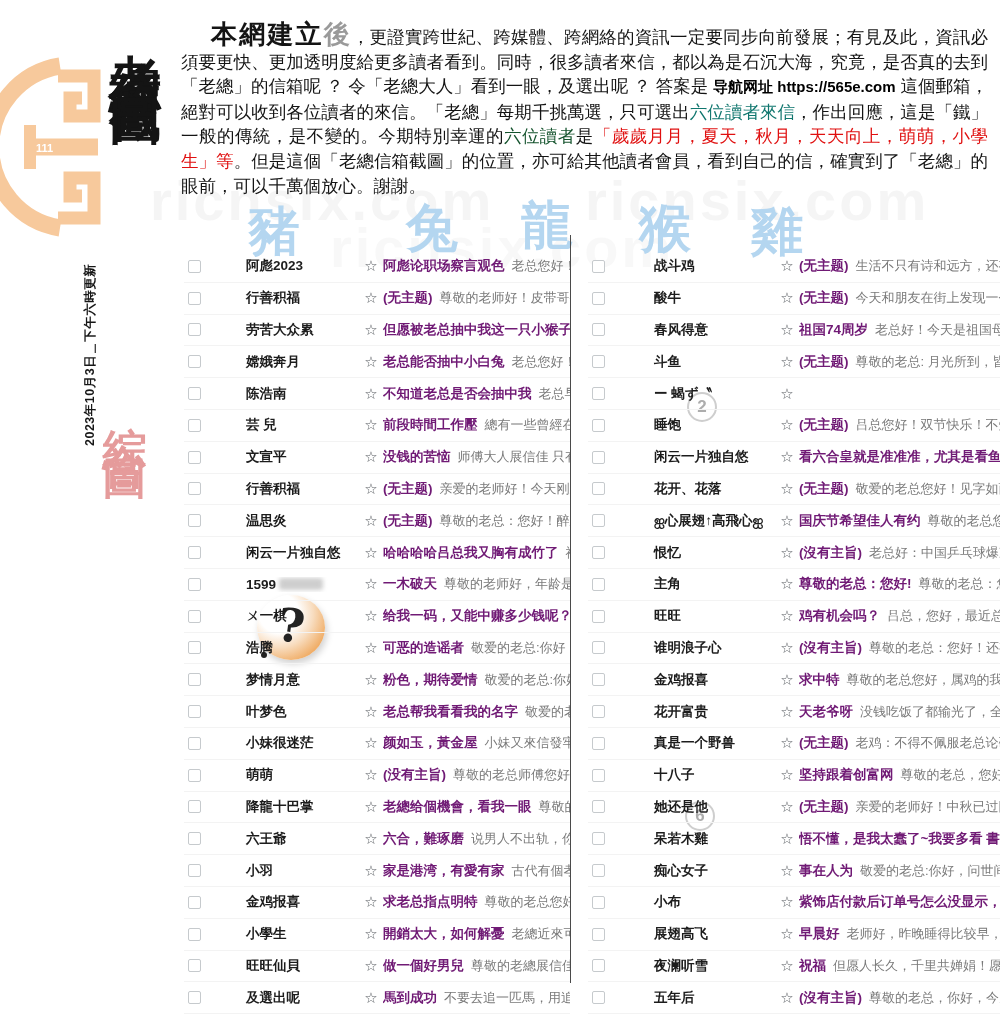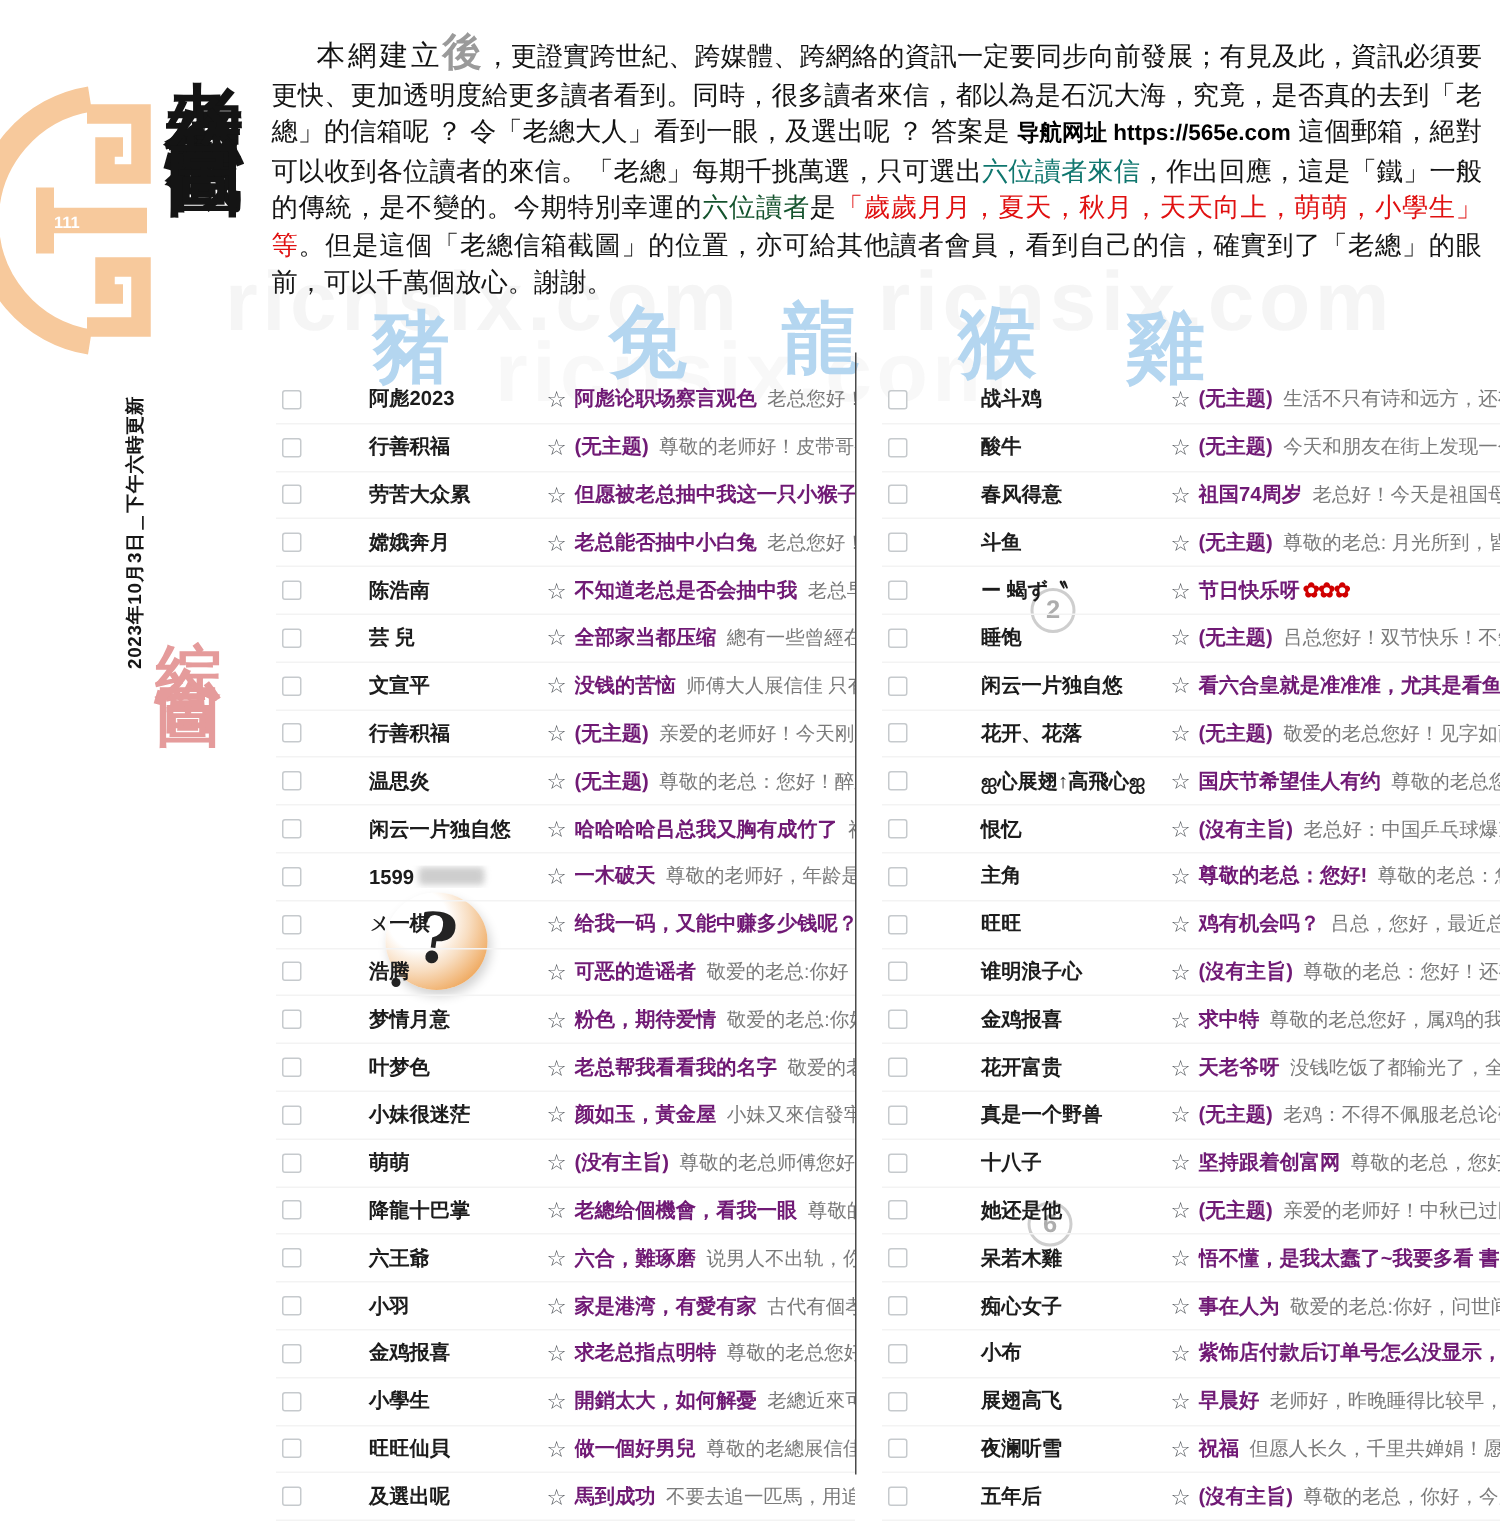--- a/index.html
+++ b/index.html
@@ -15,21 +15,21 @@
            font-family:"DejaVu Serif",serif;font-weight:bold;font-size:44px;letter-spacing:16px;
            color:#e59b9b;line-height:1;}
   #update-note{position:absolute;left:82px;top:446px;transform:rotate(-90deg);transform-origin:0 0;
            font-size:12.5px;font-weight:bold;color:#161616;white-space:nowrap;letter-spacing:.5px;}
 
   
   #header-text{position:absolute;left:181px;top:22px;width:807px;font-size:17.5px;line-height:24.6px;
            color:#141414;text-align:justify;text-indent:30px;}
   #header-text span{text-indent:0;}
   .seg-normal{color:#141414;}
-  .seg-big{font-size:19px;font-weight:normal;letter-spacing:2px;margin-top:37px;}
+  .seg-big{font-size:26px;font-weight:bold;letter-spacing:2px;margin-top:37px;}
   .seg-big-gray{font-size:26px;font-weight:bold;color:#9a9a9a;letter-spacing:2px;}
   .seg-url{font-size:15px;font-weight:bold;color:#000;}
   .seg-magenta{color:#0f766e;}
   .seg-red{color:#e01010;}
   .seg-darkred{color:#14532d;}
 
   
   .site-wm{position:absolute;font-size:56px;font-weight:bold;color:rgba(110,110,110,0.07);
            letter-spacing:3px;white-space:nowrap;}
   #wm1{left:150px;top:168px;} #wm2{left:585px;top:168px;} #wm3{left:330px;top:215px;color:rgba(110,110,110,0.05);}
@@ -162,21 +162,21 @@
     <span class="subline">
       <span class="subj">不知道老总是否会抽中我</span><span class="prev">老总早上好，香港人喜欢吃</span>
     </span>
   </div>
 
   <div class="mail-row">
     <span class="cb"></span>
     <span class="sender">芸 兒</span>
     <span class="star">☆</span>
     <span class="subline">
-      <span class="subj">全部家当都压缩</span><span class="prev">總有一些曾經在不能忘記，源於溫城</span>
+      <span class="subj">前段時間工作壓</span><span class="prev">總有一些曾經在不能忘記，源於溫城</span>
     </span>
   </div>
 
   <div class="mail-row">
     <span class="cb"></span>
     <span class="sender">文宣平</span>
     <span class="star">☆</span>
     <span class="subline">
       <span class="subj">没钱的苦恼</span><span class="prev">师傅大人展信佳 只有经历了一次缺钱才知</span>
     </span>
@@ -369,23 +369,20 @@
     <span class="star">☆</span>
     <span class="subline">
       <span class="subj">(无主题)</span><span class="prev">尊敬的老总: 月光所到，皆是团圆。越是</span>
     </span>
   </div>
 
   <div class="mail-row">
     <span class="cb"></span>
     <span class="sender">ー 蝎ず〝</span>
     <span class="star">☆</span>
-    <span class="subline">
-      <span class="subj">节日快乐呀</span><span class="flowers">✿✿✿</span>
-    </span>
   </div>
 
   <div class="mail-row">
     <span class="cb"></span>
     <span class="sender">睡饱</span>
     <span class="star">☆</span>
     <span class="subline">
       <span class="subj">(无主题)</span><span class="prev">吕总您好！双节快乐！不知道老总双节是</span>
     </span>
   </div>

